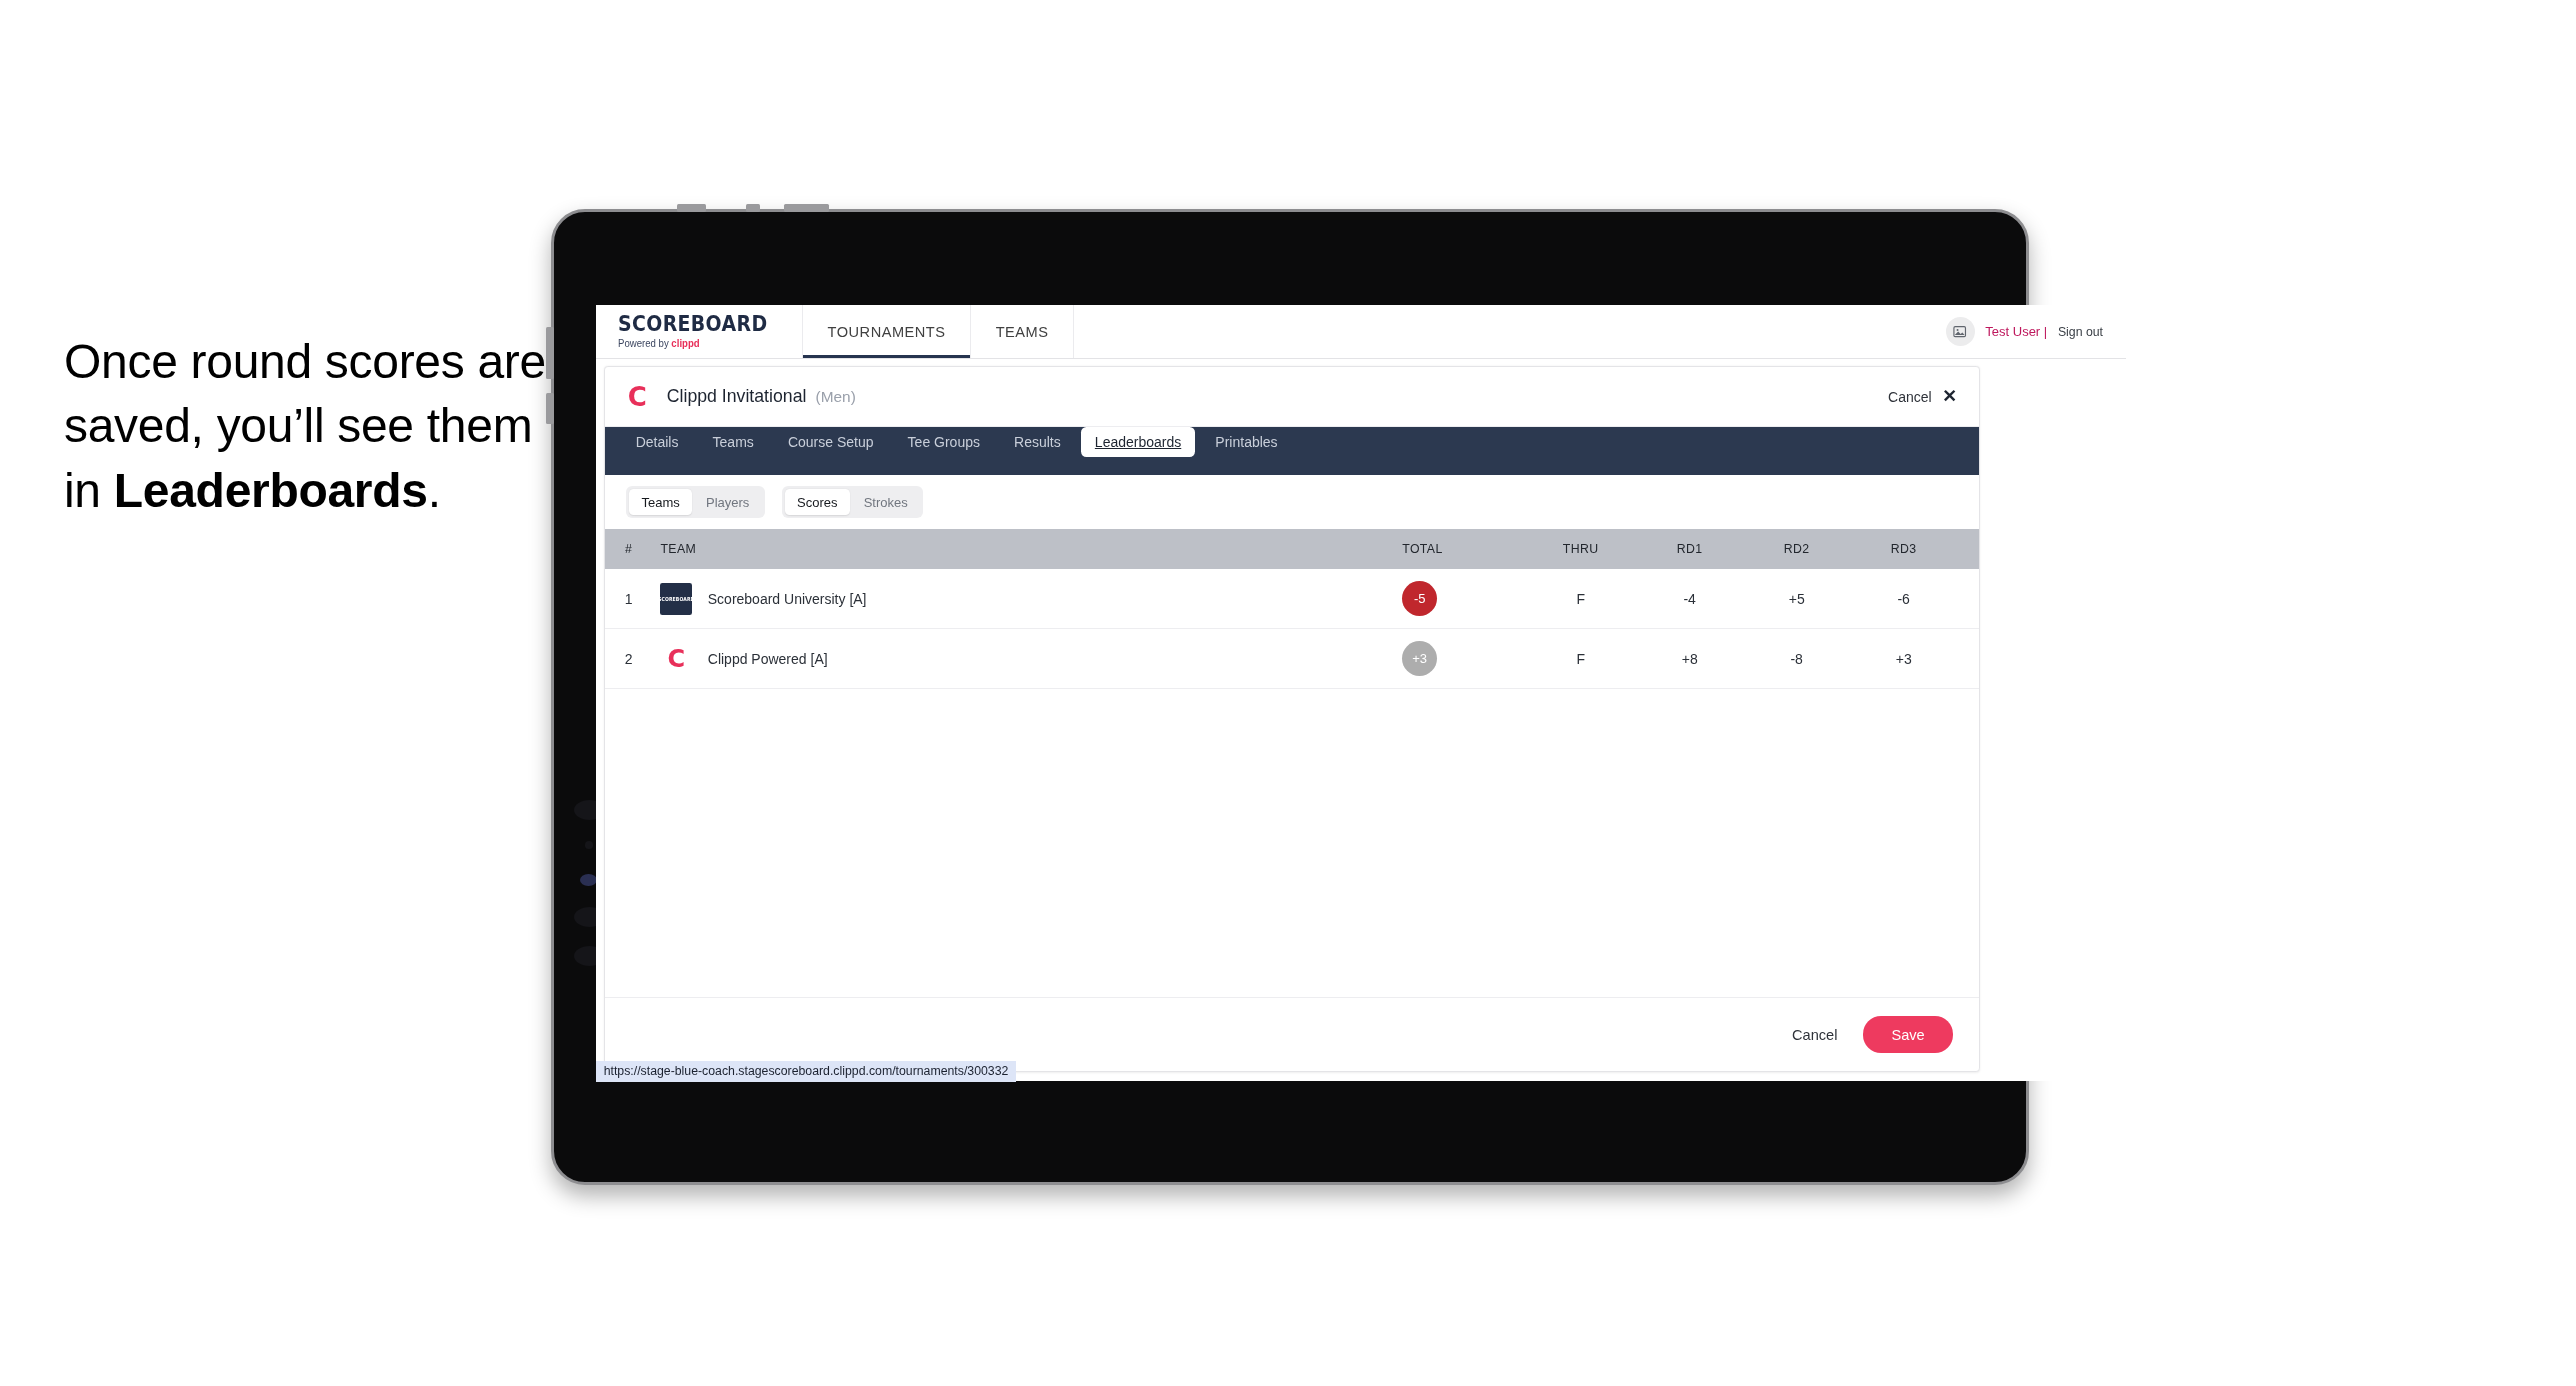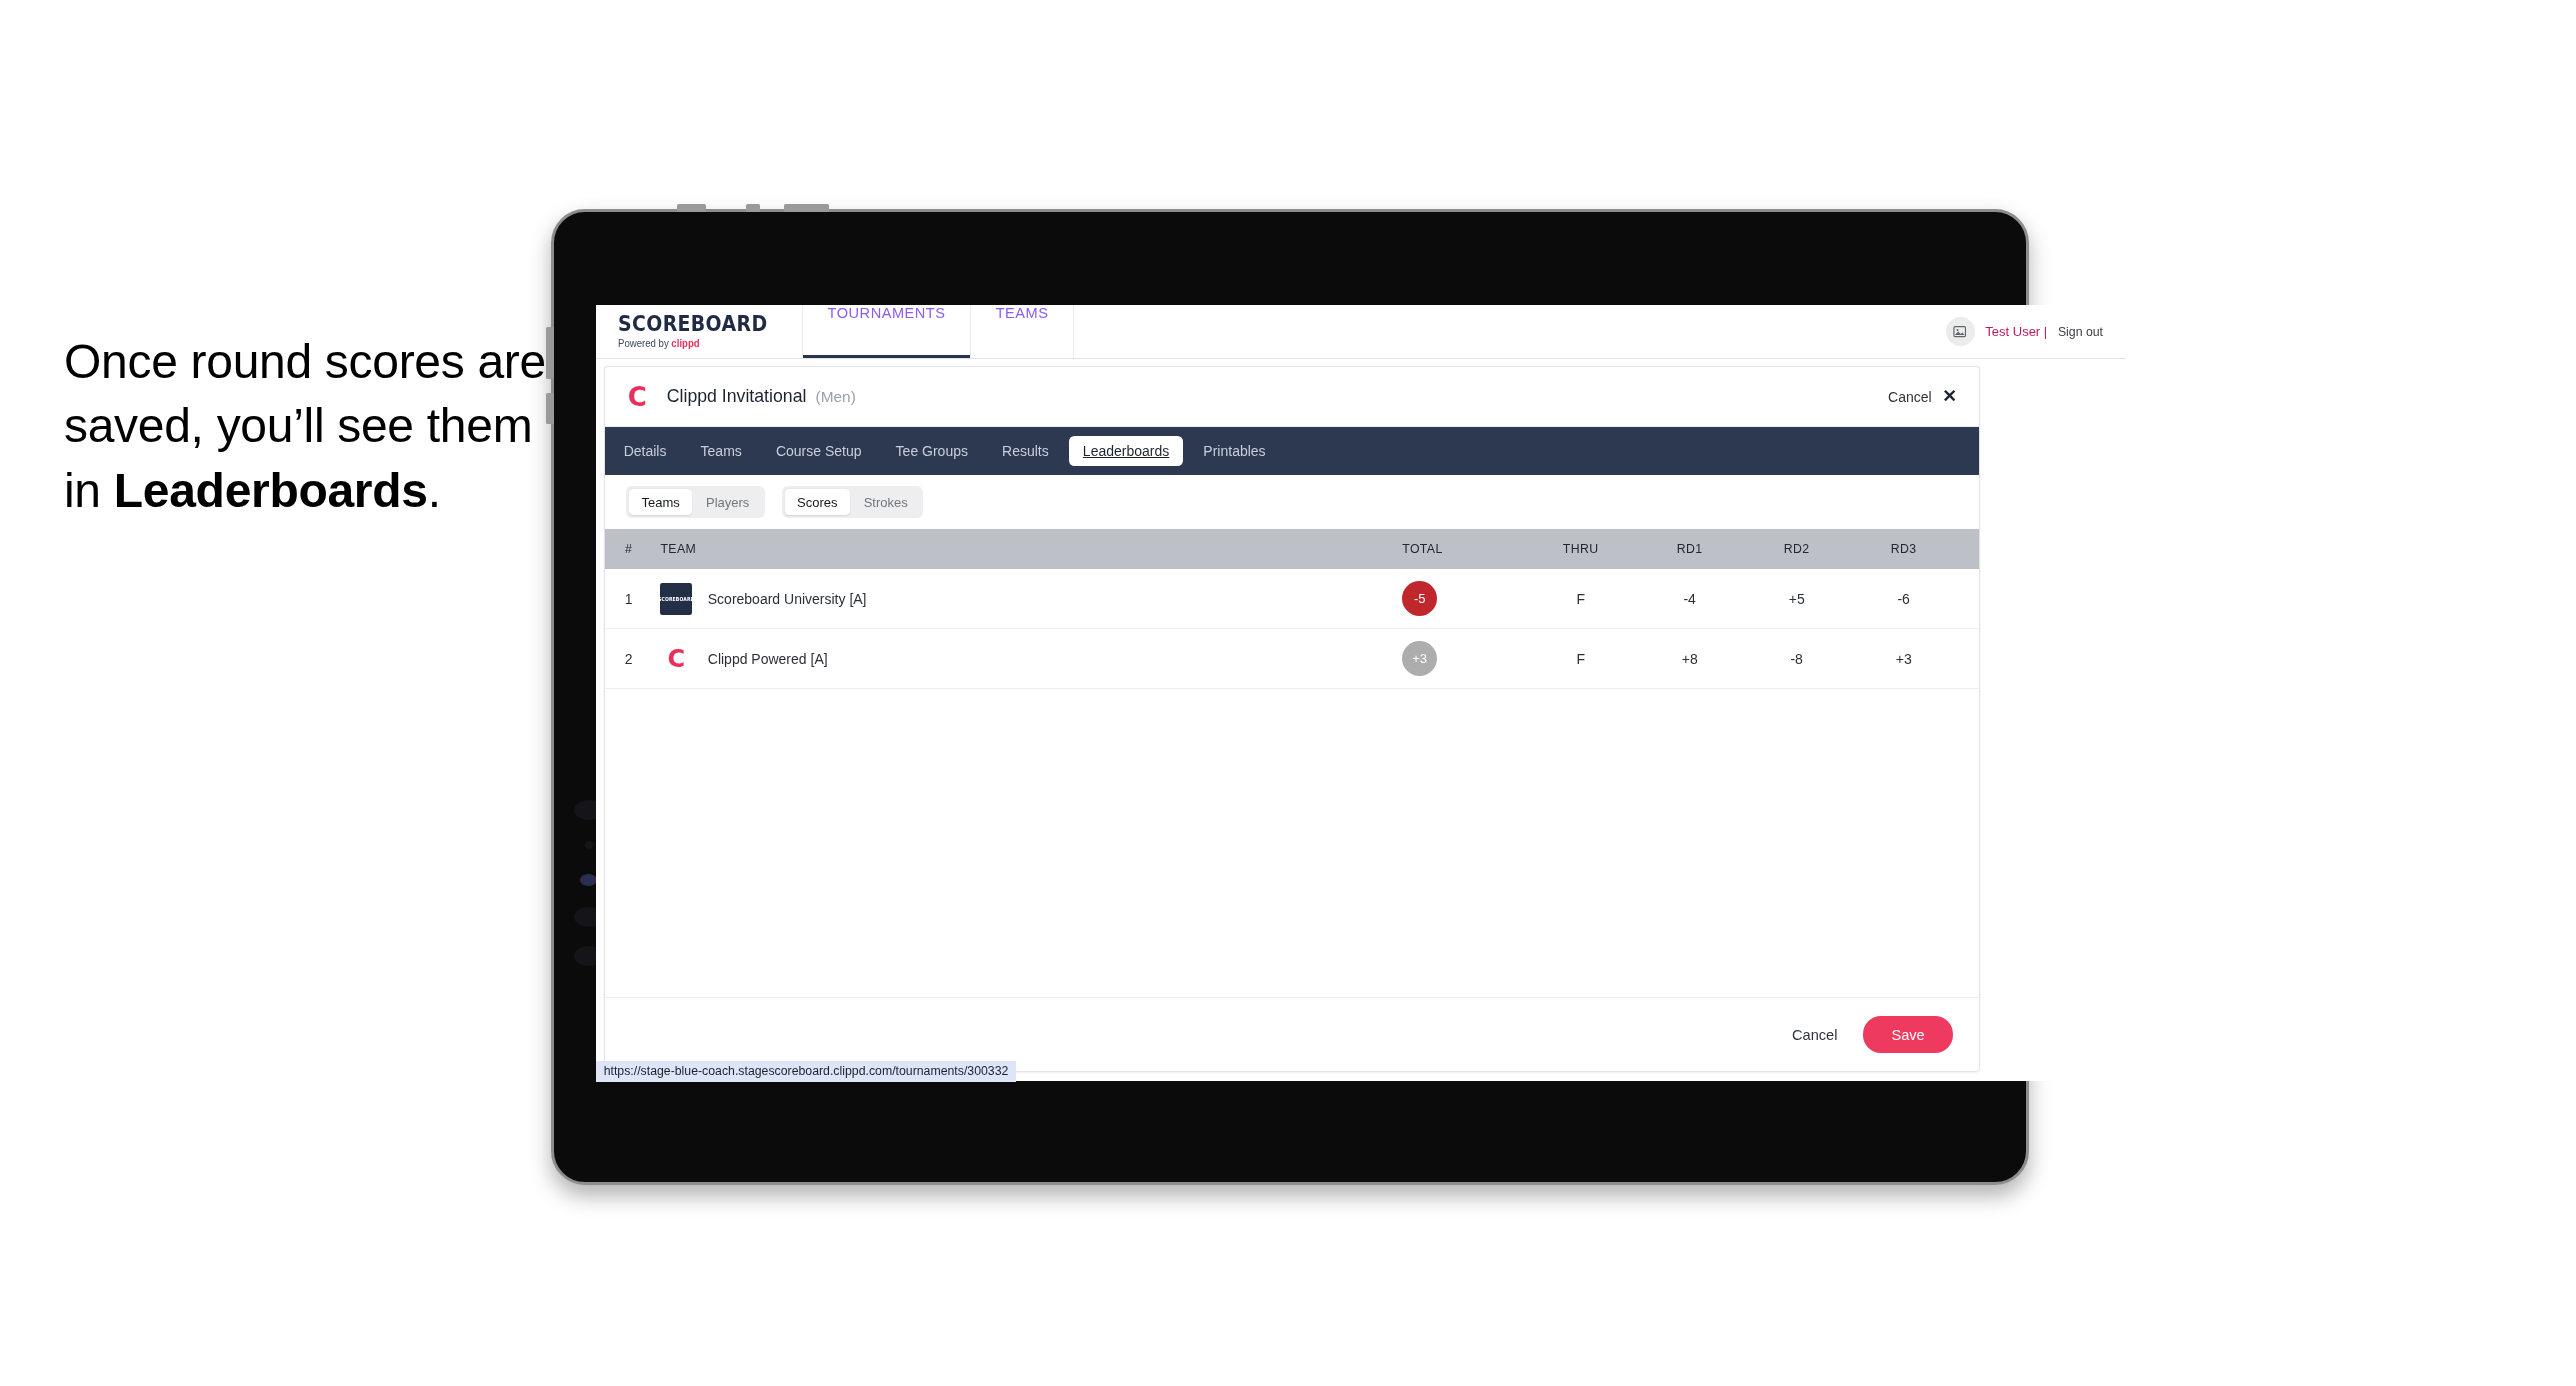--- a/index.html
+++ b/index.html
@@ -107,25 +107,25 @@
     margin-top: 3.8px;
     font-size: 10px;
     color: #3c4660;
     transform: scaleX(0.96);
     transform-origin: left center;
   }
   #brand-sub .pink { color: #e8305a; font-weight: 700; }
 
   .navtab {
     display: flex;
-    align-items: flex-start;
+    align-items: center;
     padding: 0 24.6px;
     font-size: 14.6px;
     letter-spacing: 0.5px;
-    color: #8b5cf6;
+    color: #404040;
     border-right: 0.8px solid #ebebee;
     cursor: pointer;
   }
   .navtab.active { box-shadow: inset 0 -3.1px 0 0 #26344f; }
 
   #appbar-spacer { flex: 1; }
 
   #user-area {
     display: flex;
     align-items: center;
@@ -177,22 +177,22 @@
   #tourn-gender { font-size: 15.4px; color: #9aa0ab; margin-left: 9.2px; }
   #head-spacer { flex: 1; }
   #head-cancel { font-size: 14px; color: #2f333a; cursor: pointer; }
   #head-x { font-size: 17.7px; color: #1d2430; margin-left: 10.7px; cursor: pointer; font-weight: 600; }
 
   
   #tabstrip {
     height: 48px;
     background: #2c3950;
     display: flex;
-    align-items: center;
-    padding: 0 5px;
+    align-items: flex-start;
+    padding: 0 17px;
     gap: 6.1px;
     flex: 0 0 auto;
   }
   .stab {
     font-size: 14px;
     color: #c9cfda;
     padding: 7px 14px;
     border-radius: 5.4px;
     cursor: pointer;
     white-space: nowrap;

